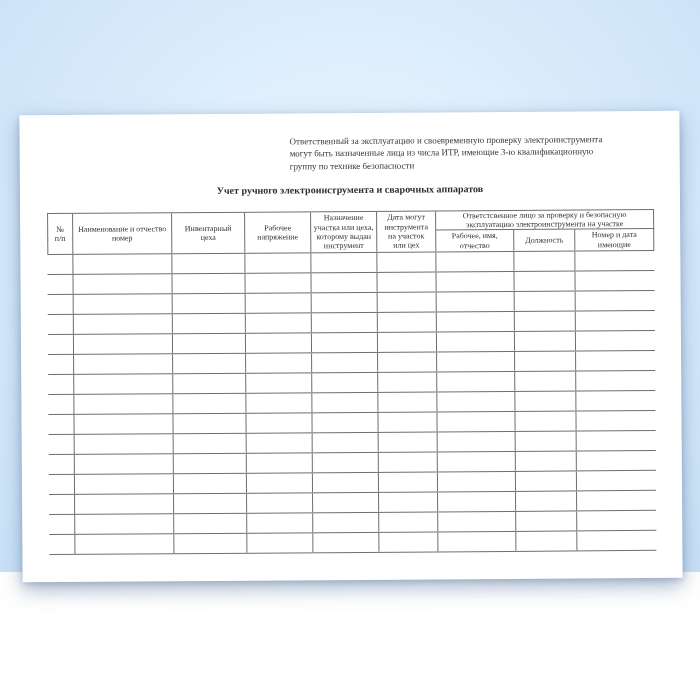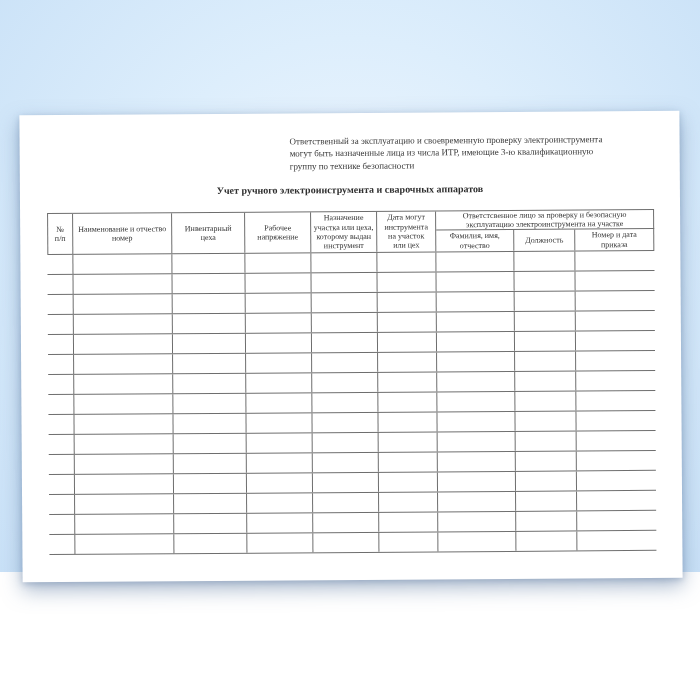--- a/index.html
+++ b/index.html
@@ -110,25 +110,25 @@
 которому выдан
 инструмент</div>
         <div class="hc span2">Дата могут
 инструмента
 на участок
 или цех</div>
 
         <div class="hc group">Ответстсвенное лицо за проверку и безопасную
 эксплуатацию электроинструмента на участке</div>
 
-        <div class="hc sub">Фамилия, имя,
+        <div class="hc sub">Рабочее, имя,
 отчество</div>
         <div class="hc sub">Должность</div>
         <div class="hc sub">Номер и дата
-приказа</div>
+имеющие</div>
       </div>
 
       <div class="tbody">
           <div class="cols trow">
             <div class="tcell"></div>
             <div class="tcell"></div>
             <div class="tcell"></div>
             <div class="tcell"></div>
             <div class="tcell"></div>
             <div class="tcell"></div>

